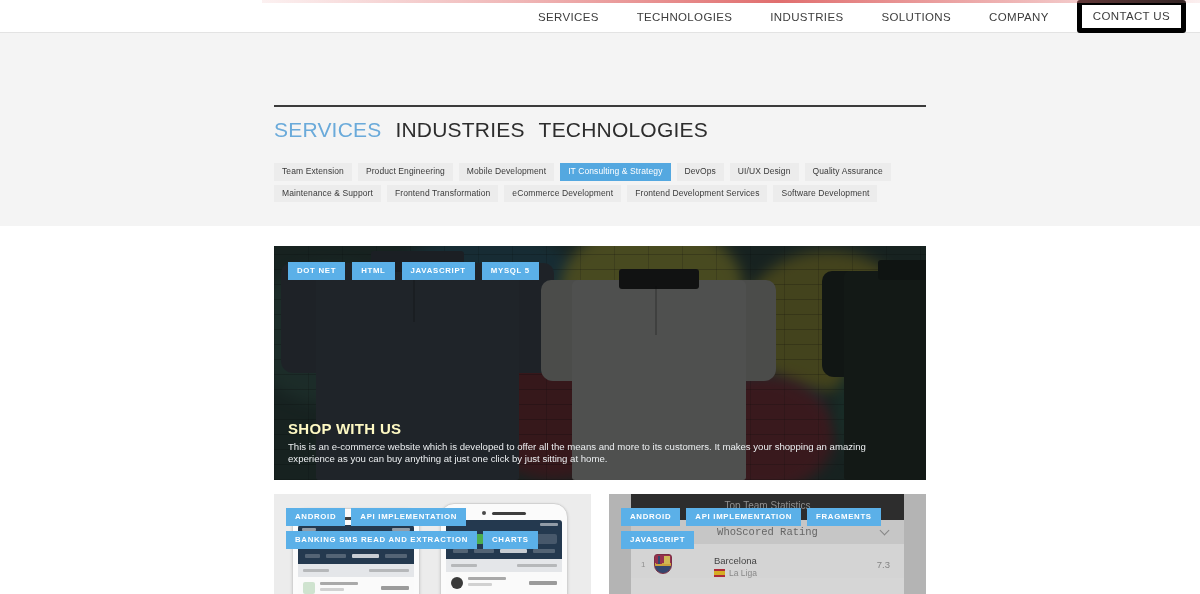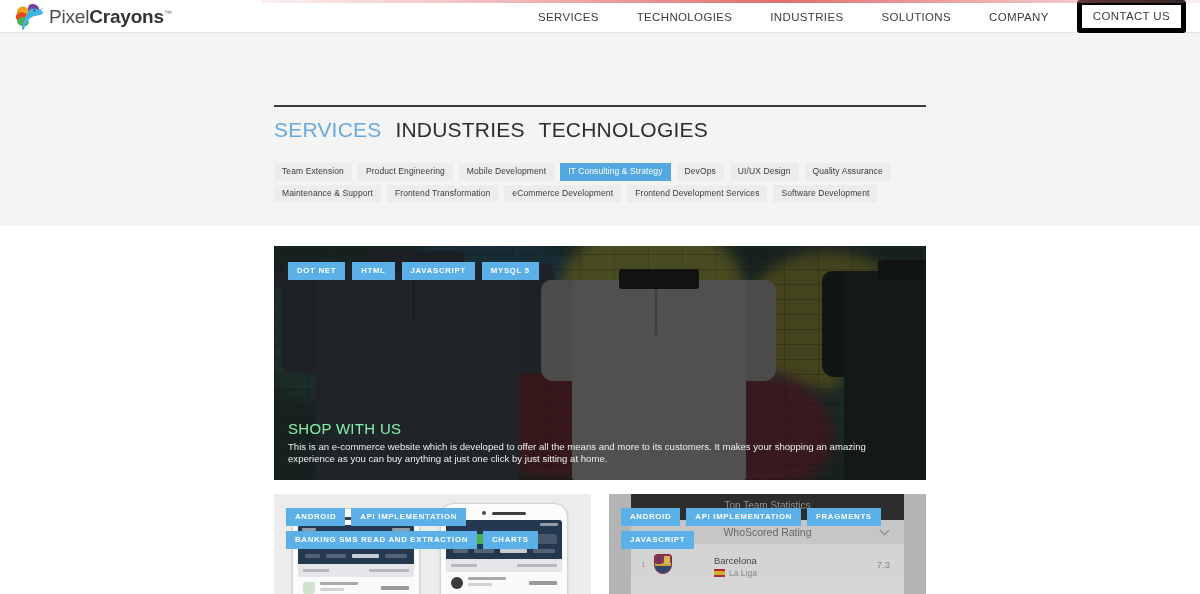--- a/index.html
+++ b/index.html
@@ -141,21 +141,21 @@
     line-height: 1;
     white-space: nowrap;
     cursor: pointer;
   }
 
   .hero-caption {
     position: absolute; left: 14px; bottom: 14px;
     width: 620px; z-index: 6;
   }
   .hero-title {
-    color: #86efac; font-size: 15px; font-weight: normal;
+    color: #fef9c3; font-size: 15px; font-weight: bold;
     letter-spacing: 0.3px; margin-bottom: 4px;
   }
   .hero-desc {
     color: #eceff1; font-size: 9.6px; line-height: 1.32;
   }
 
   .card-row {
     display: flex; gap: 18px; margin-top: 14px;
   }
   .card-sm {
@@ -272,21 +272,21 @@
     padding: 6px 0 9px 0; position: relative;
   }
   .fa-black .rule {
     position: absolute; right: 26px; bottom: 6px;
     width: 32px; height: 2px; background: #7d7a2e;
   }
   .fa-drop {
     background: #e8e8e8;
     display: flex; align-items: center; justify-content: center;
     padding: 6px 0; position: relative;
-    color: #5e5e5e; font-size: 10.5px;
+    color: #5e5e5e; font-size: 10.5px; font-family: Liberation Mono, monospace;
   }
   .fa-chev {
     position: absolute; right: 16px; top: 50%;
     width: 7px; height: 7px; margin-top: -5px;
     border-right: 1.5px solid #8d8d8d; border-bottom: 1.5px solid #8d8d8d;
     transform: rotate(45deg);
   }
   .fa-row {
     display: flex; align-items: center; gap: 6px;
     padding: 6px 14px 0 10px; background: #fdfdfd;
@@ -318,32 +318,20 @@
   }
   .fa-rating { font-size: 9.5px; color: #8a8a8a; }
   .fa-scrim { position: absolute; inset: 0; background: rgba(120,120,120,0.30); }
 </style>
 </head>
 <body>
 
 <div class="progress-line"></div>
 
 <header class="site-header">
-  <div class="logo-wrap">
-    <svg class="logo-bird" viewBox="0 0 60 58">
-      <path d="M30 6 C38 2 48 5 50 13 C52 21 45 26 37 25 C30 24 26 18 28 12 Z" fill="#7b3f9d"></path>
-      <path d="M7 24 C4 16 10 8 19 9 C27 10 31 17 28 24 C25 31 13 32 7 24 Z" fill="#f0a31b"></path>
-      <path d="M4 33 C2 25 9 19 18 21 C27 23 30 31 25 37 C20 43 9 42 4 33 Z" fill="#e8471f"></path>
-      <path d="M6 40 C6 33 13 29 21 31 C29 33 32 41 27 46 C22 51 10 49 6 40 Z" fill="#4cae4f"></path>
-      <path d="M33 14 C46 12 59 17 58 22 C57 27 44 26 36 30 C28 34 24 44 21 52 C19 57 15 57 16 52 C18 40 22 27 33 14 Z" fill="#3fb3e3"></path>
-      <circle cx="41" cy="17" r="1.6" fill="#1b1b1b"></circle>
-      <path d="M50 15 L59 12 L50 18 Z" fill="#3fb3e3"></path>
-    </svg>
-    <span class="logo-text"><span>Pixel</span><b>Crayons</b><span class="logo-tm">™</span></span>
-  </div>
 
   <nav class="main-nav">
     <span class="nav-item">SERVICES</span>
     <span class="nav-item">TECHNOLOGIES</span>
     <span class="nav-item">INDUSTRIES</span>
     <span class="nav-item">SOLUTIONS</span>
     <span class="nav-item">COMPANY</span>
     <span class="nav-contact">CONTACT US</span>
   </nav>
 </header>

